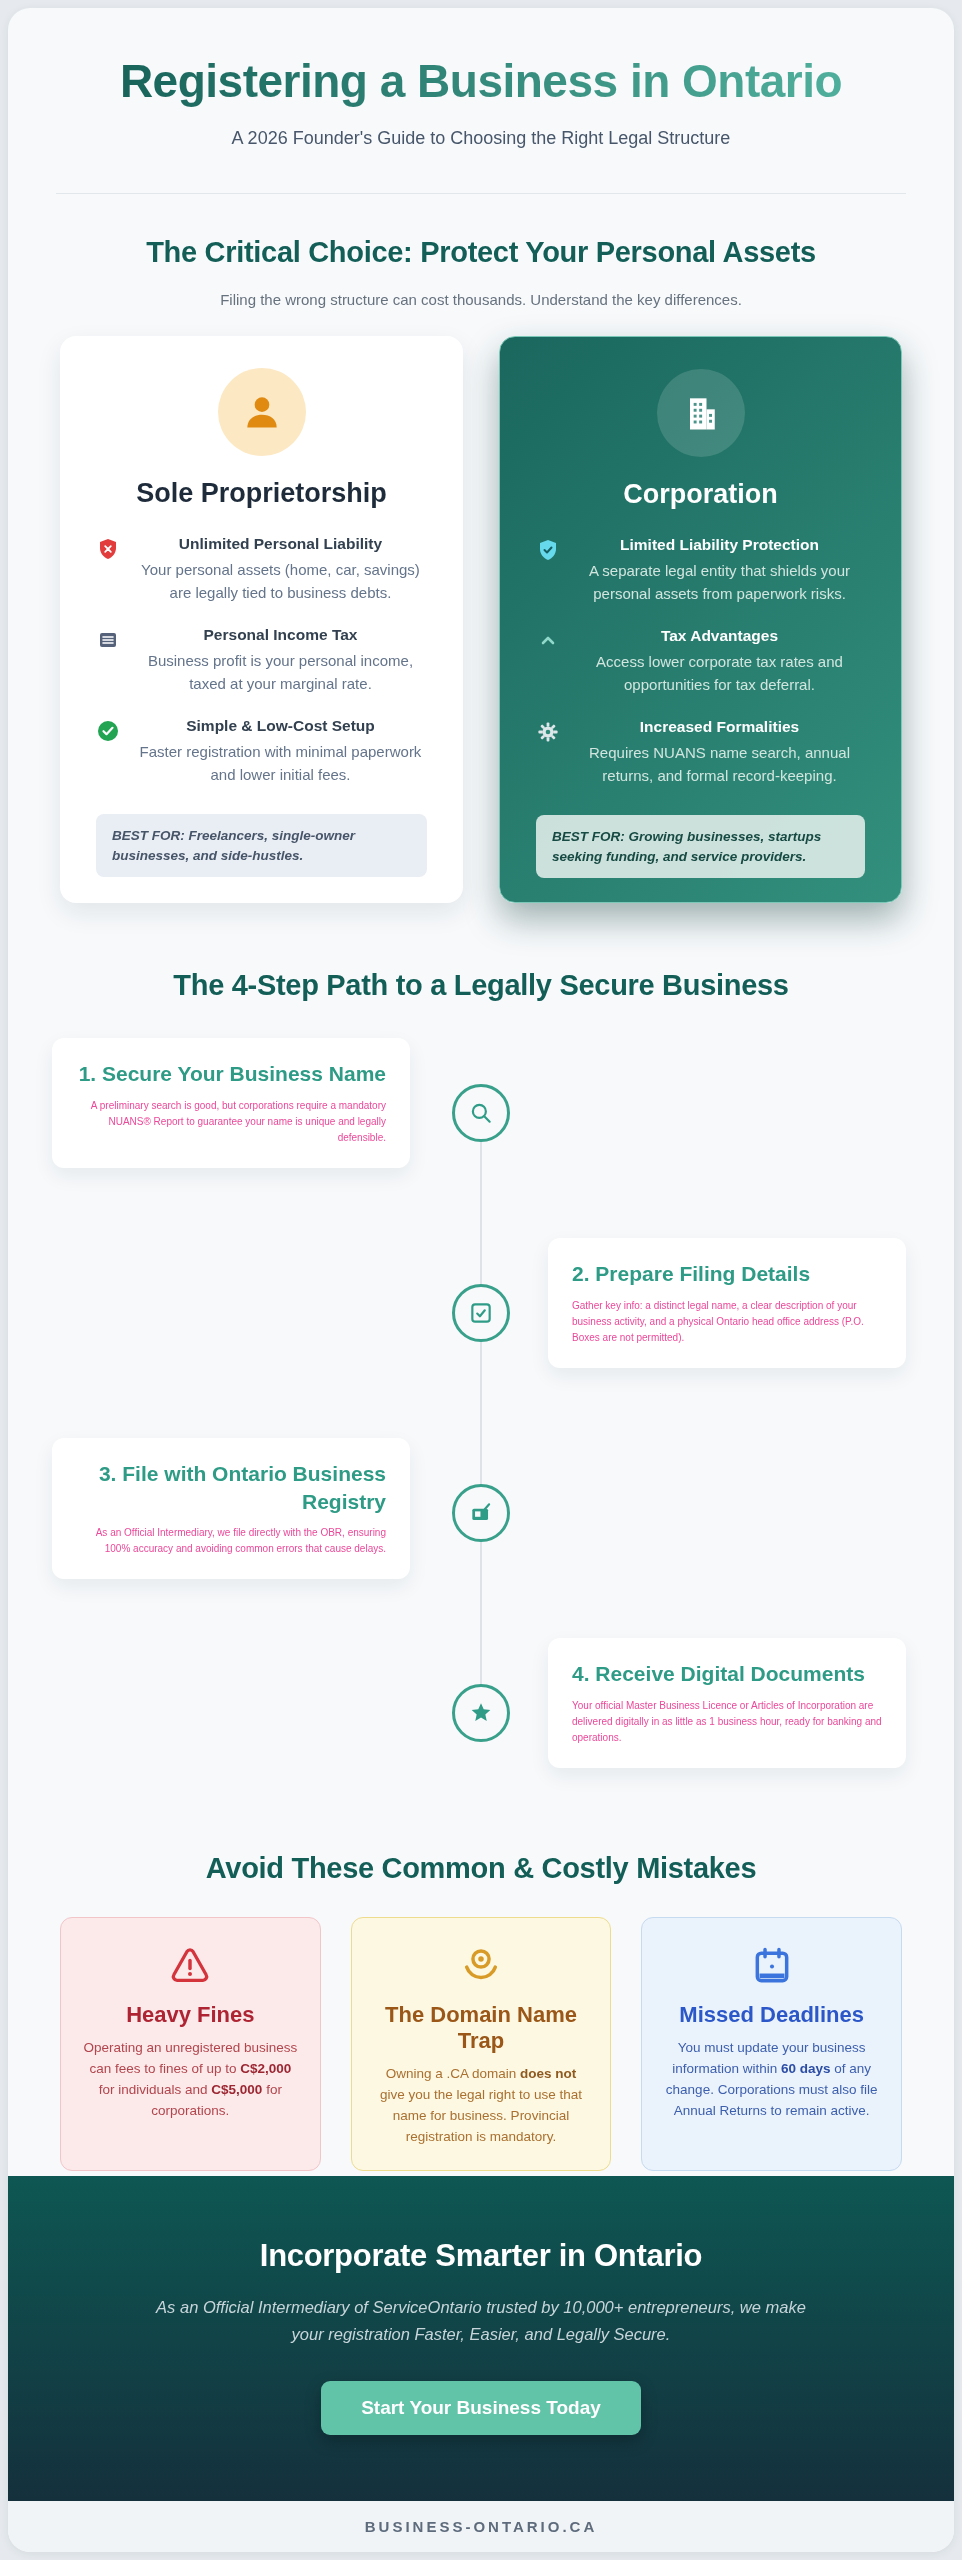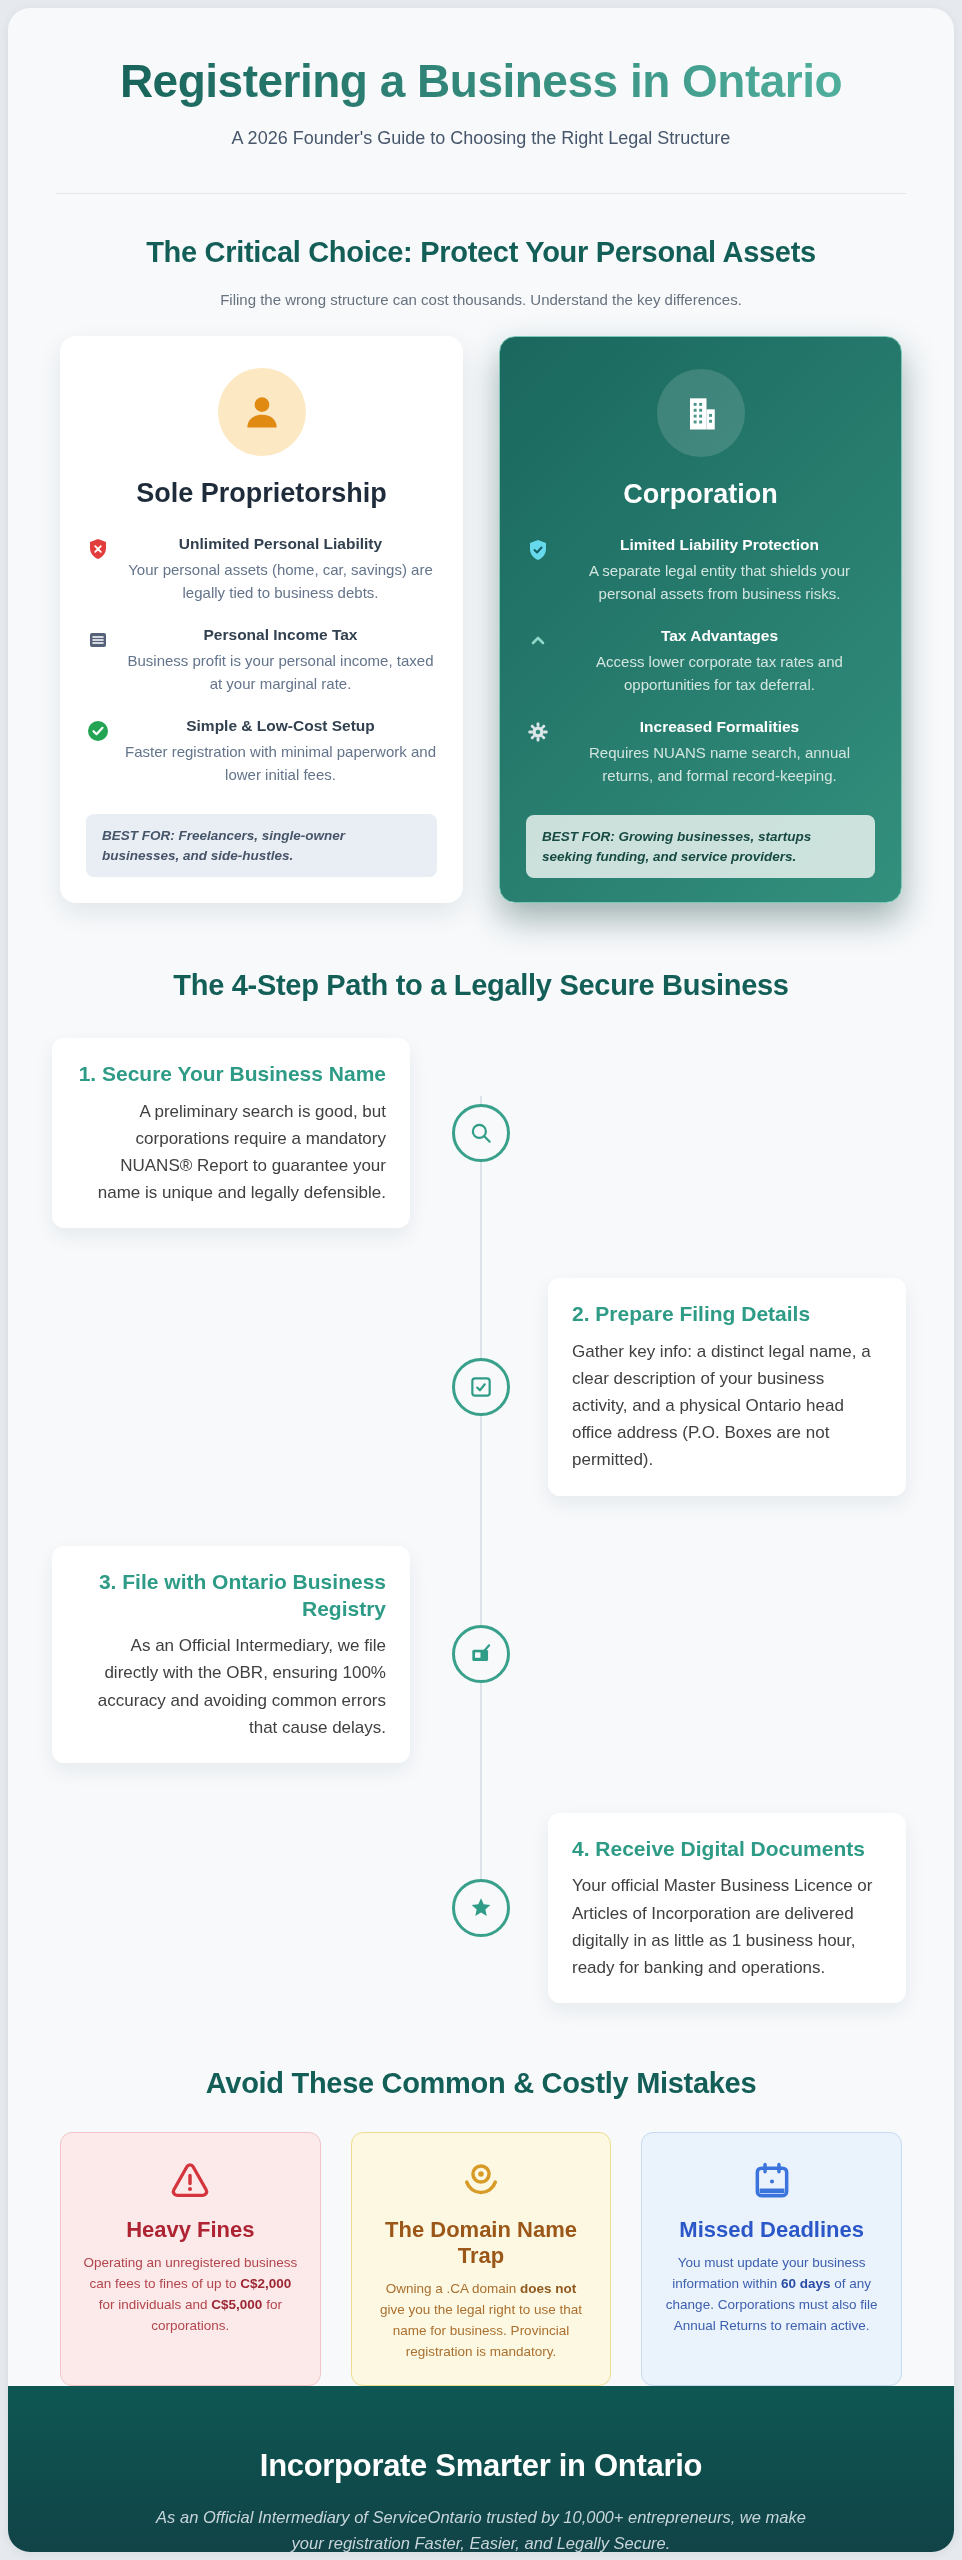--- a/index.html
+++ b/index.html
@@ -28,21 +28,21 @@
   .h1sub{ margin-top:20px; font-size:18px; color:#47566a; }
   .divider{ border:none; border-top:1px solid #e2e7ec; margin:44px 48px 0; }
 
   
   .sec-head{ text-align:center; }
   .sec-title{ font-size:29px; font-weight:bold; color:#135f58; margin:0; letter-spacing:-.3px; }
   .sec-sub{ font-size:15px; color:#67727f; margin-top:22px; }
 
   
   .compare{ display:grid; grid-template-columns:1fr 1fr; gap:36px; padding:28px 52px 0; }
-  .ccard{ border-radius:16px; padding:30px 26px 24px; }
+  .ccard{ border-radius:16px; padding:30px 36px 24px; }
   .ccard.sole{ background:#ffffff; box-shadow:0 10px 26px rgba(18,42,60,.09); }
   .ccard.corp{
     background:linear-gradient(135deg,#1a675e 0%, #33907d 100%);
     border:1px solid #7cc8b8;
     box-shadow:0 16px 34px rgba(12,58,52,.38);
     color:#fff;
   }
   .avatar{ width:88px; height:88px; border-radius:50%; margin:2px auto 22px;
            display:flex; align-items:center; justify-content:center; }
   .avatar.sole-av{ background:#fce8c3; }
@@ -69,21 +69,21 @@
   .timeline{ position:relative; width:866px; margin:36px auto 0; }
   .tl-line{ position:absolute; left:50%; top:58px; bottom:70px; width:2px;
             margin-left:-1px; background:#dde3e9; }
   .tl-row{ position:relative; margin-bottom:50px; display:flex; align-items:flex-start; min-height:150px; }
   .tl-row:last-child{ margin-bottom:0; }
   .step-card{ width:358px; background:#fff; border-radius:12px; padding:22px 24px;
               box-shadow:0 8px 20px rgba(18,42,60,.07); }
   .tl-row.left  .step-card{ margin-right:auto; margin-left:4px;  text-align:right; }
   .tl-row.right .step-card{ margin-left:auto;  margin-right:8px; text-align:left; }
   .step-title{ font-size:21px; font-weight:bold; color:#2d9b85; line-height:1.3; margin:0 0 10px; }
-  .step-desc{ font-size:17px; color:#404040; line-height:1.6; }
+  .step-desc{ font-size:10px; color:#ec4899; line-height:1.6; }
   .tl-dot{ position:absolute; left:50%; top:50%; transform:translate(-50%,-50%);
            width:58px; height:58px; border-radius:50%; background:#f7f9fb;
            border:3px solid #39a18b; display:flex; align-items:center; justify-content:center; }
 
   
   .mistakes-wrap{ margin-top:64px; }
   .mgrid{ display:grid; grid-template-columns:repeat(3,1fr); gap:30px; padding:32px 52px 0; }
   .mcard{ border-radius:12px; padding:26px 20px 22px; text-align:center; border:1px solid; }
   .mcard.fines   { background:#fceaea; border-color:#f2c6c9; }
   .mcard.domain  { background:#fdf8e2; border-color:#eedc8e; }
@@ -206,21 +206,21 @@
 
       <div class="feat">
         <div class="feat-ic">
           <svg width="24" height="24" viewBox="0 0 24 24">
             <path d="M12 2l8 3v6c0 5-3.4 9.3-8 11-4.6-1.7-8-6-8-11V5z" fill="#66d9ec"></path>
             <path d="M8.5 12l2.5 2.5 4.5-5" stroke="#155e63" stroke-width="2" fill="none" stroke-linecap="round" stroke-linejoin="round"></path>
           </svg>
         </div>
         <div class="feat-body">
           <div class="feat-title">Limited Liability Protection</div>
-          <div class="feat-desc">A separate legal entity that shields your personal assets from business risks.</div>
+          <div class="feat-desc">A separate legal entity that shields your personal assets from paperwork risks.</div>
         </div>
       </div>
 
       <div class="feat">
         <div class="feat-ic">
           <svg width="24" height="24" viewBox="0 0 24 24">
             <path d="M7 14l5-5 5 5" stroke="#8fd8ca" stroke-width="2.6" fill="none" stroke-linecap="round" stroke-linejoin="round"></path>
           </svg>
         </div>
         <div class="feat-body">

